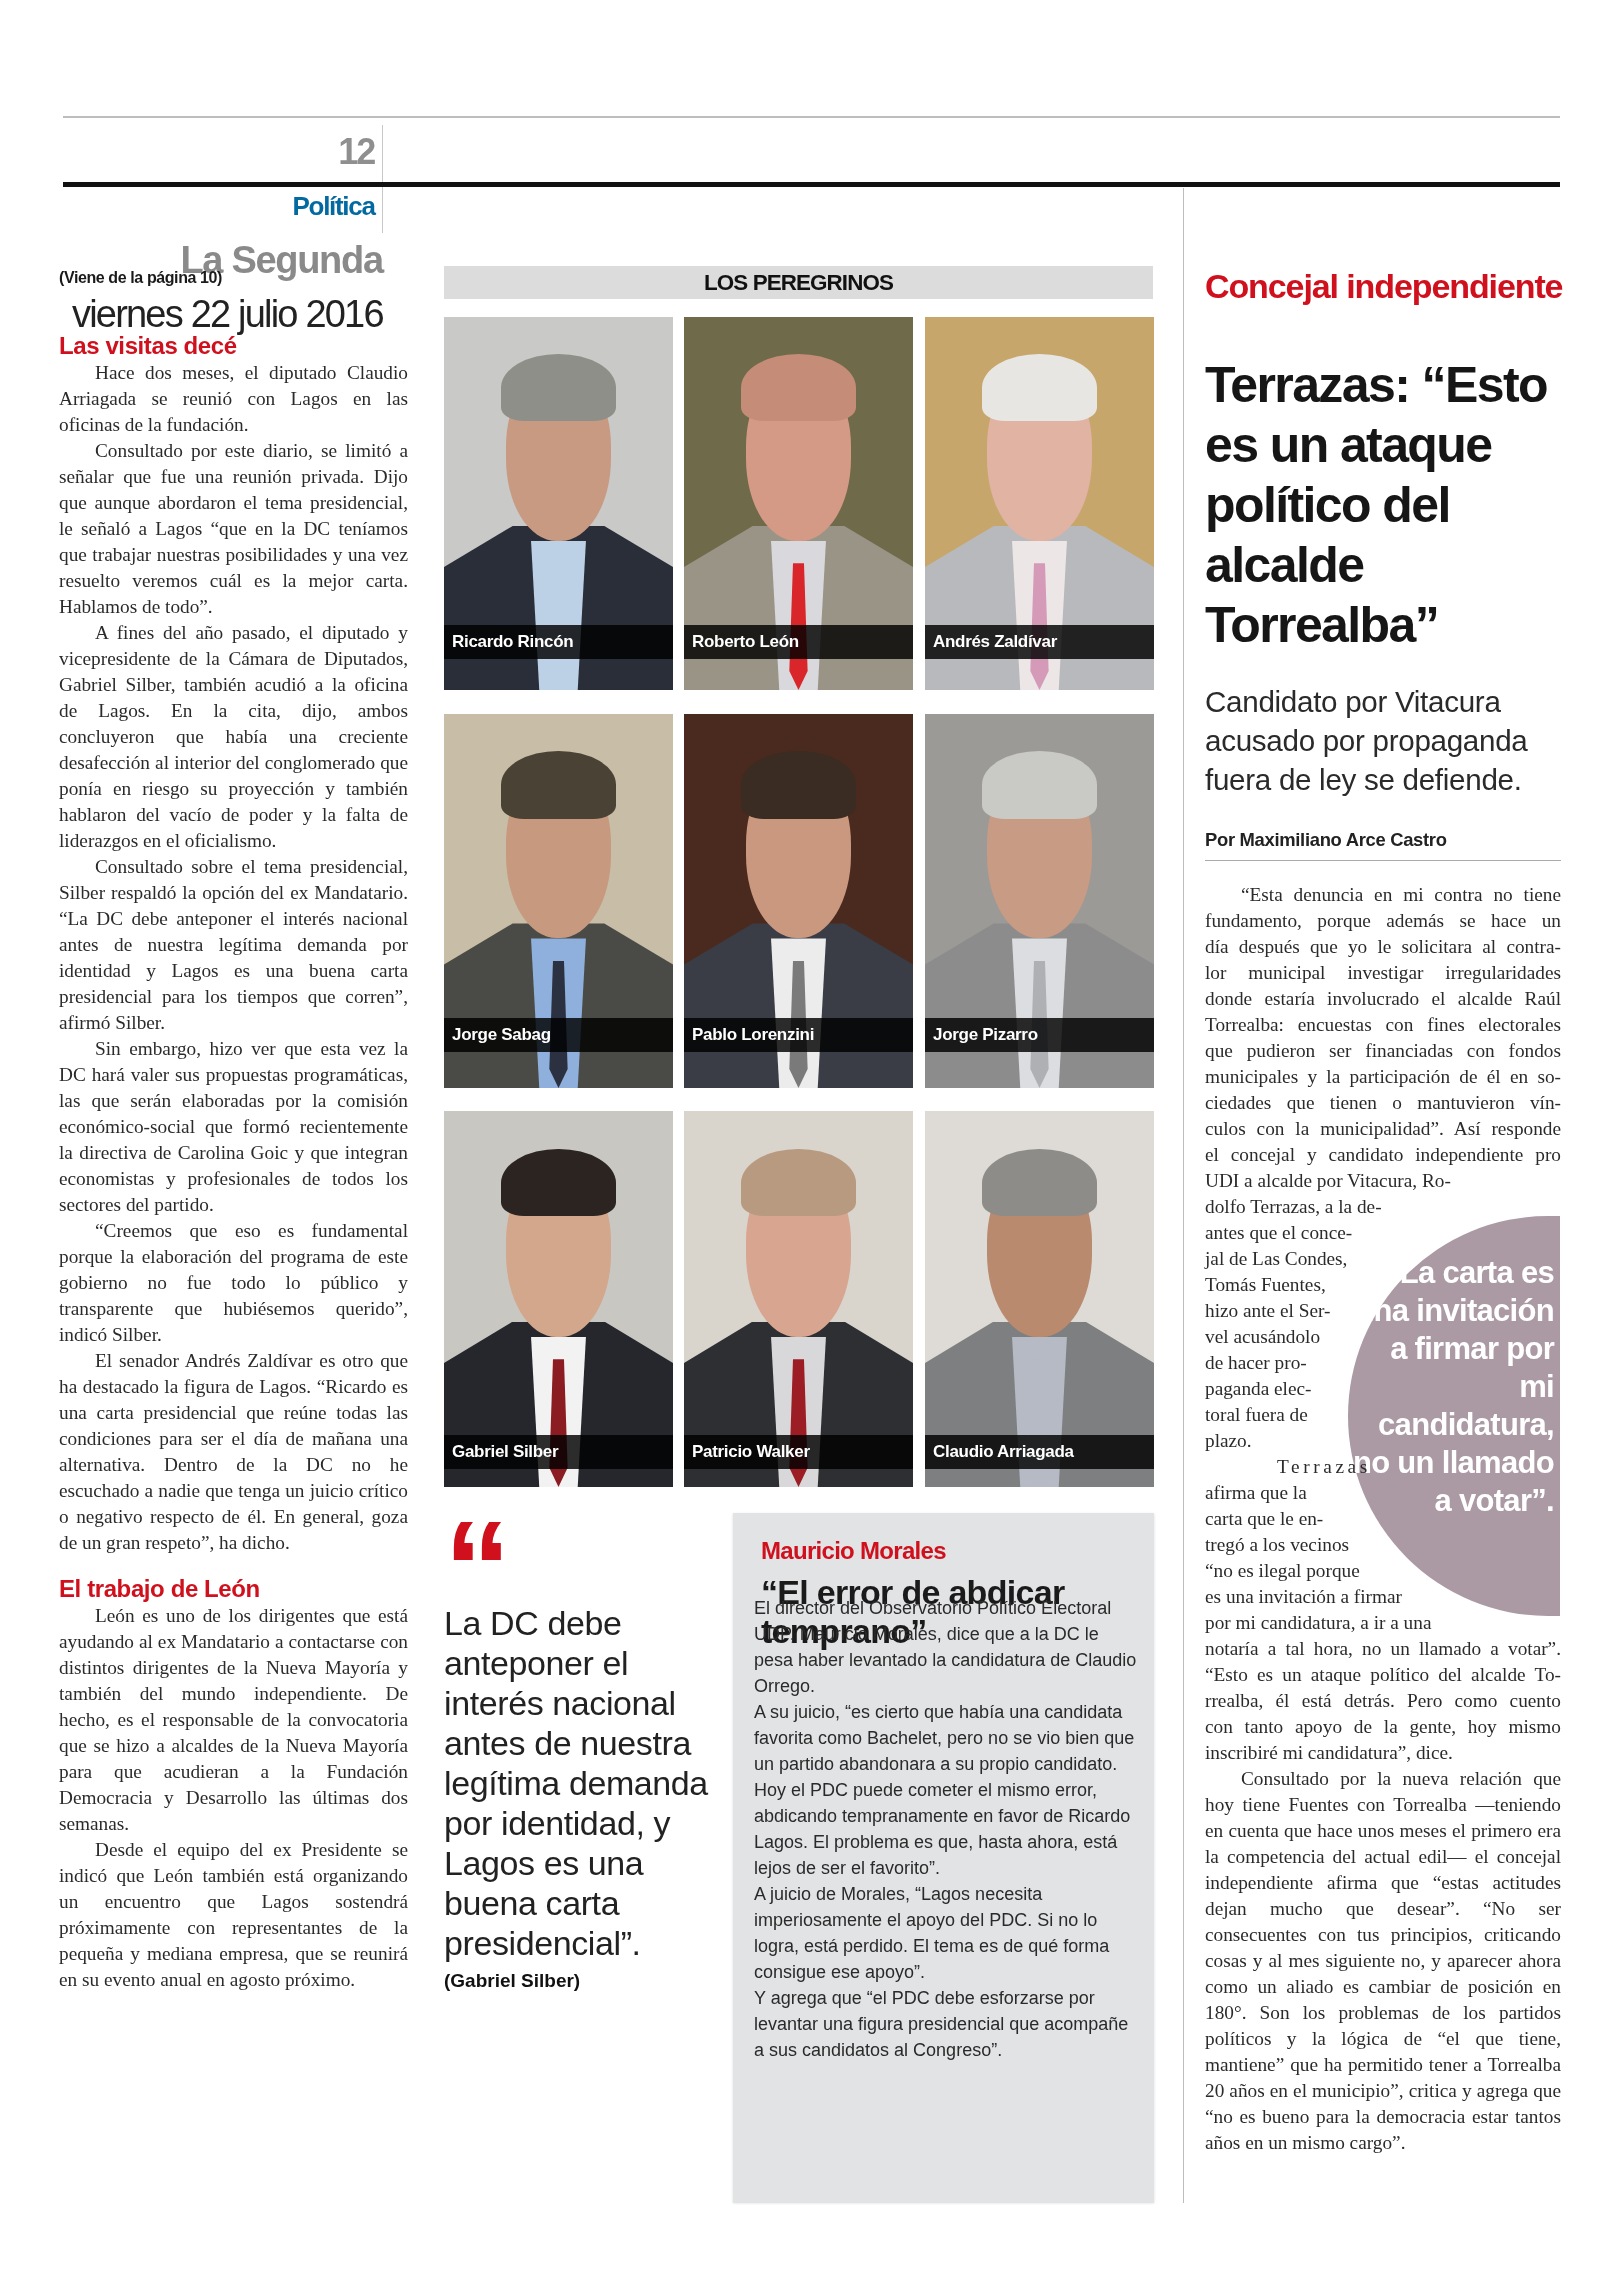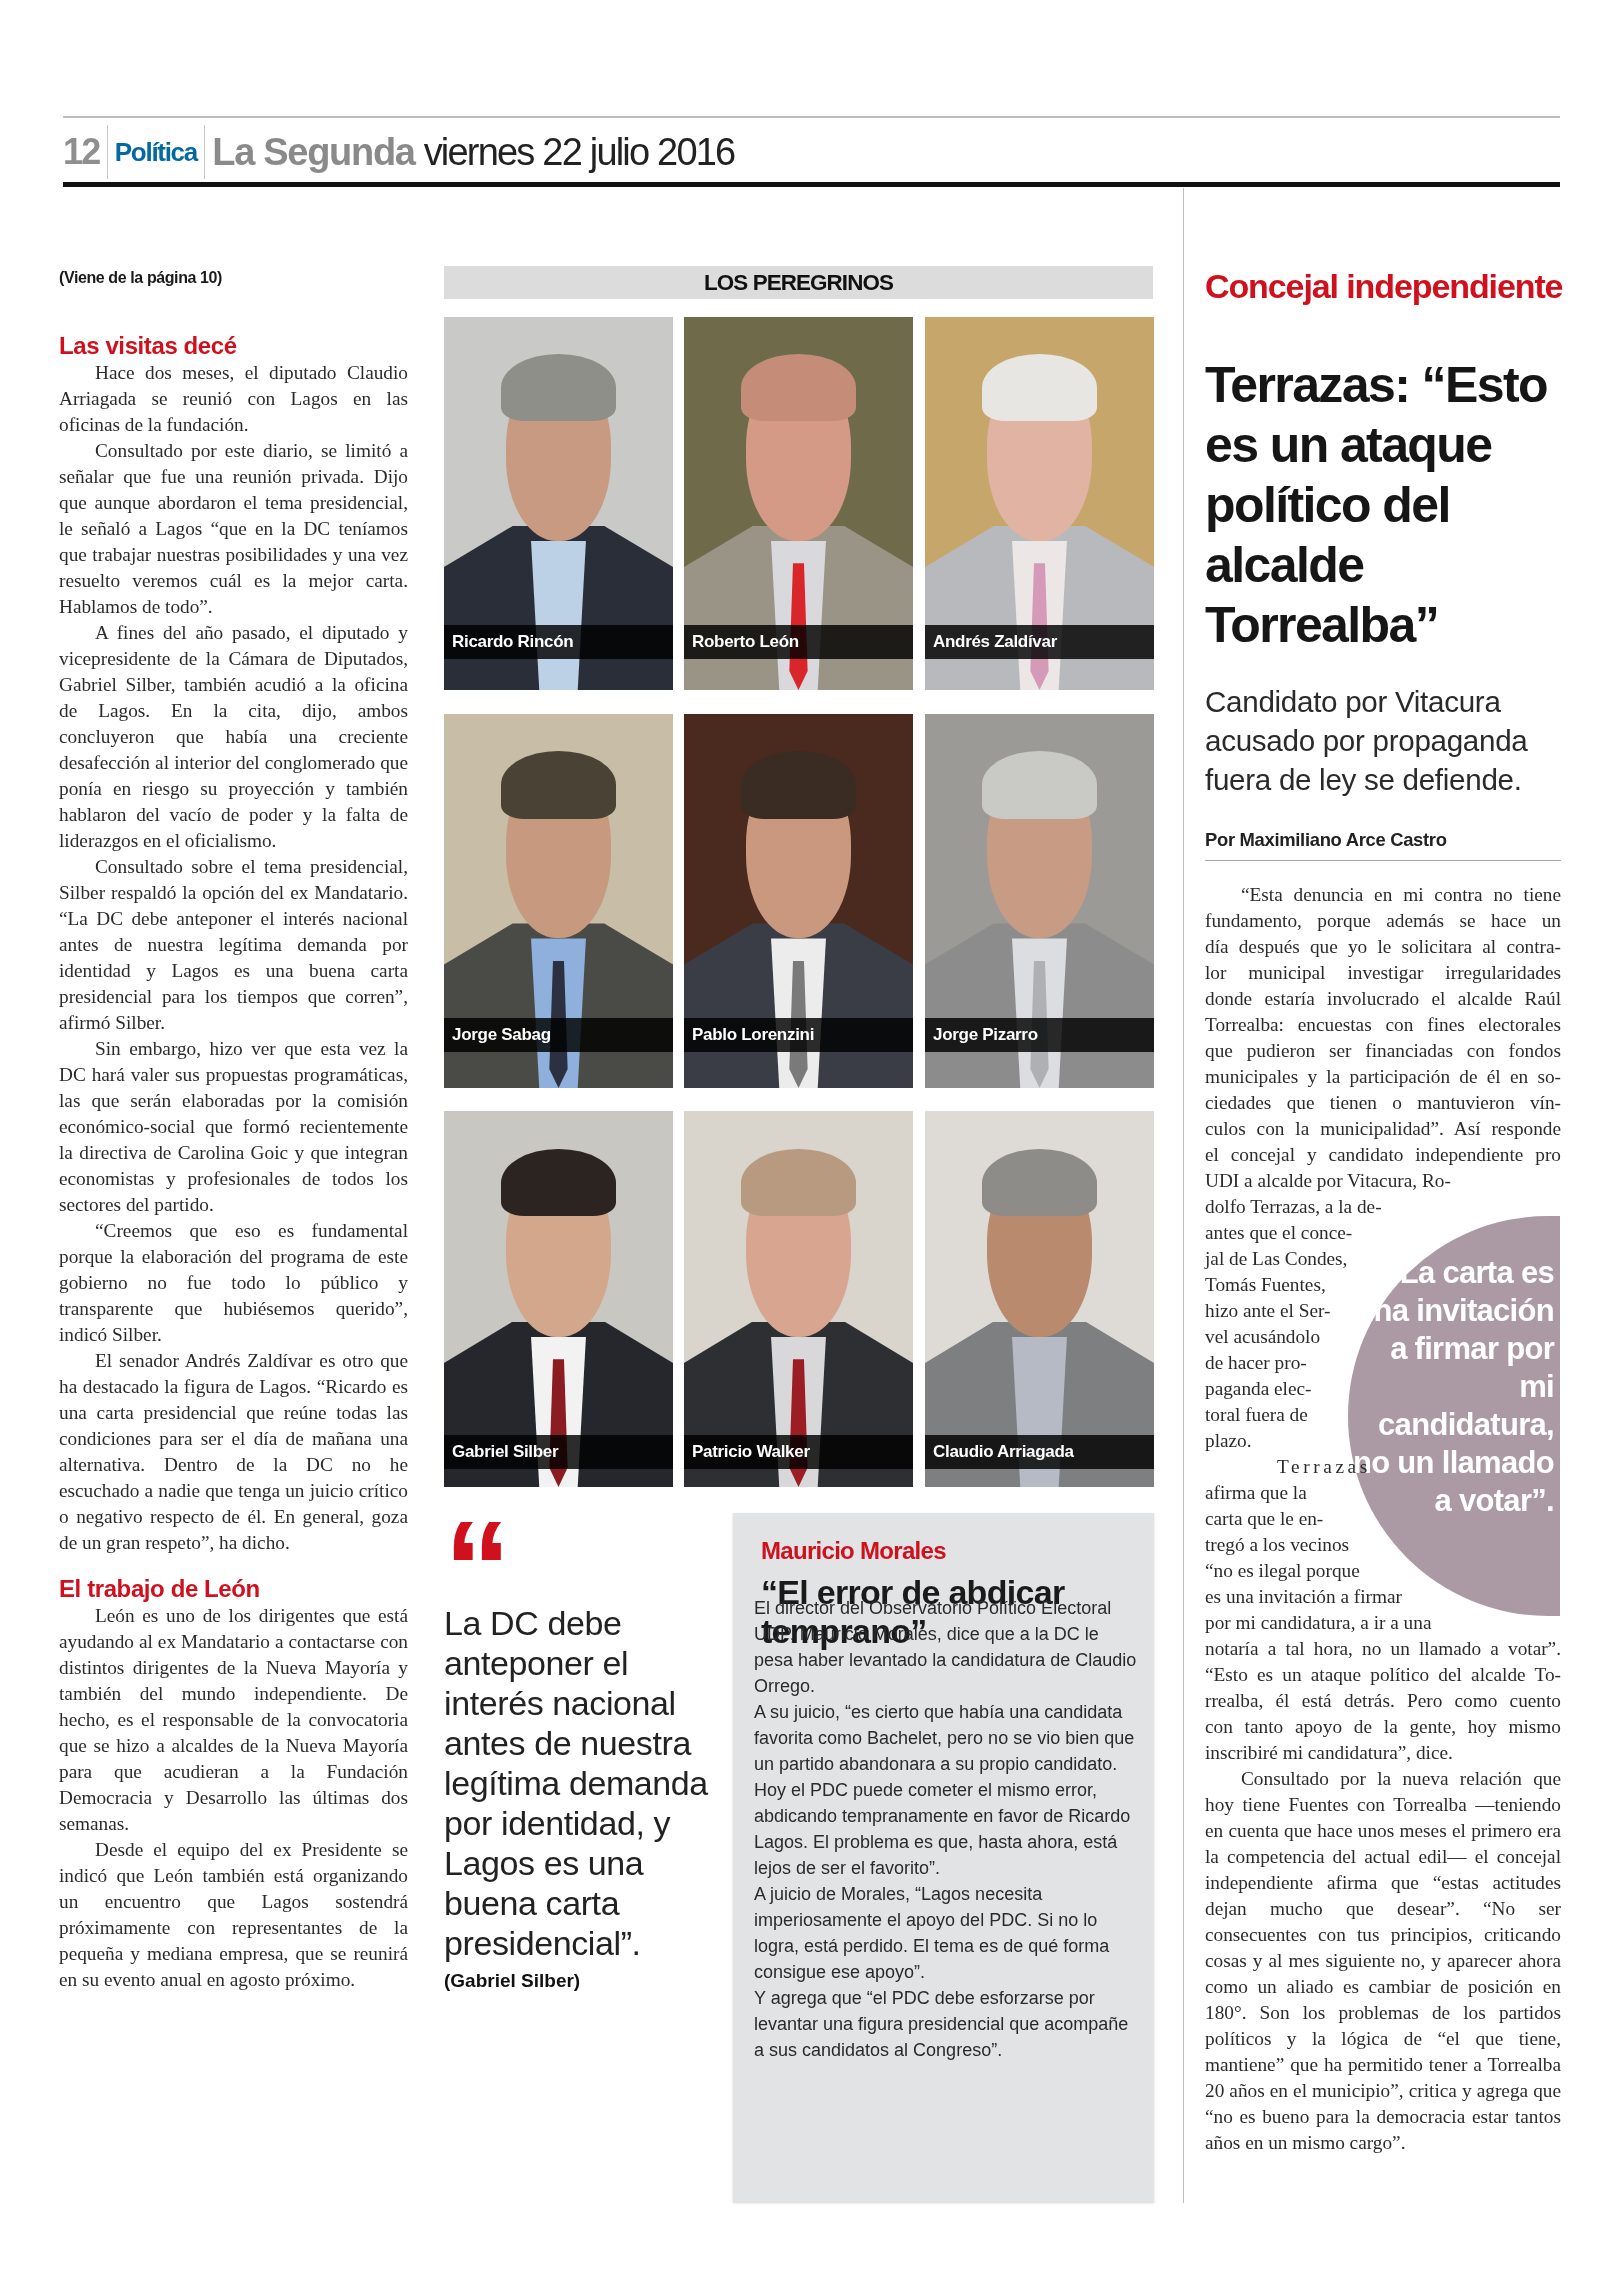--- a/index.html
+++ b/index.html
@@ -3,21 +3,21 @@
 <meta charset="utf-8">
 <style>
   * { box-sizing: border-box; margin: 0; padding: 0; }
   html, body { width: 1621px; height: 2293px; background: #ffffff; overflow: hidden; }
   body { position: relative; font-family: "Liberation Serif", serif; color: #2a2a2a; }
 
   .abs { position: absolute; }
 
   
   .top-rule { left: 63px; top: 116px; width: 1497px; height: 1.8px; background: #bdbdbd; }
-  .masthead { left: 63px; top: 125px; height: 63px; display: flex; align-items: flex-start; font-family: "Liberation Sans", sans-serif; }
+  .masthead { left: 63px; top: 125px; height: 63px; display: flex; align-items: flex-end; font-family: "Liberation Sans", sans-serif; flex-direction: column; }
   .masthead .pg { font-size: 36px; font-weight: bold; color: #8f8f8f; letter-spacing: -1.8px; padding-right: 7.2px; border-right: 0.9px solid #c8c8c8; height: 54px; line-height: 54px; }
   .masthead .sec { font-size: 26px; font-weight: bold; color: #0369a1; letter-spacing: -1.3px; padding: 0 7.2px; border-right: 0.9px solid #c8c8c8; height: 54px; line-height: 54px; }
   .masthead .paper { font-size: 38px; font-weight: bold; color: #8a8a8a; letter-spacing: -1.3px; padding-left: 7.2px; line-height: 54px; }
   .masthead .date { font-size: 38px; color: #222; letter-spacing: -1.8px; padding-left: 9px; line-height: 54px; }
   .thick-rule { left: 63px; top: 182px; width: 1497px; height: 5.4px; background: #111; }
   .col-divider { left: 1183px; top: 188px; width: 0.9px; height: 2015px; background: #bdbdbd; }
 
   
   .body-text { font-family: "Liberation Serif", serif; font-size: 19.3px; line-height: 26px; color: #2b2b2b; text-align: justify; hyphens: manual; }
   .body-text p { text-indent: 36px; }

